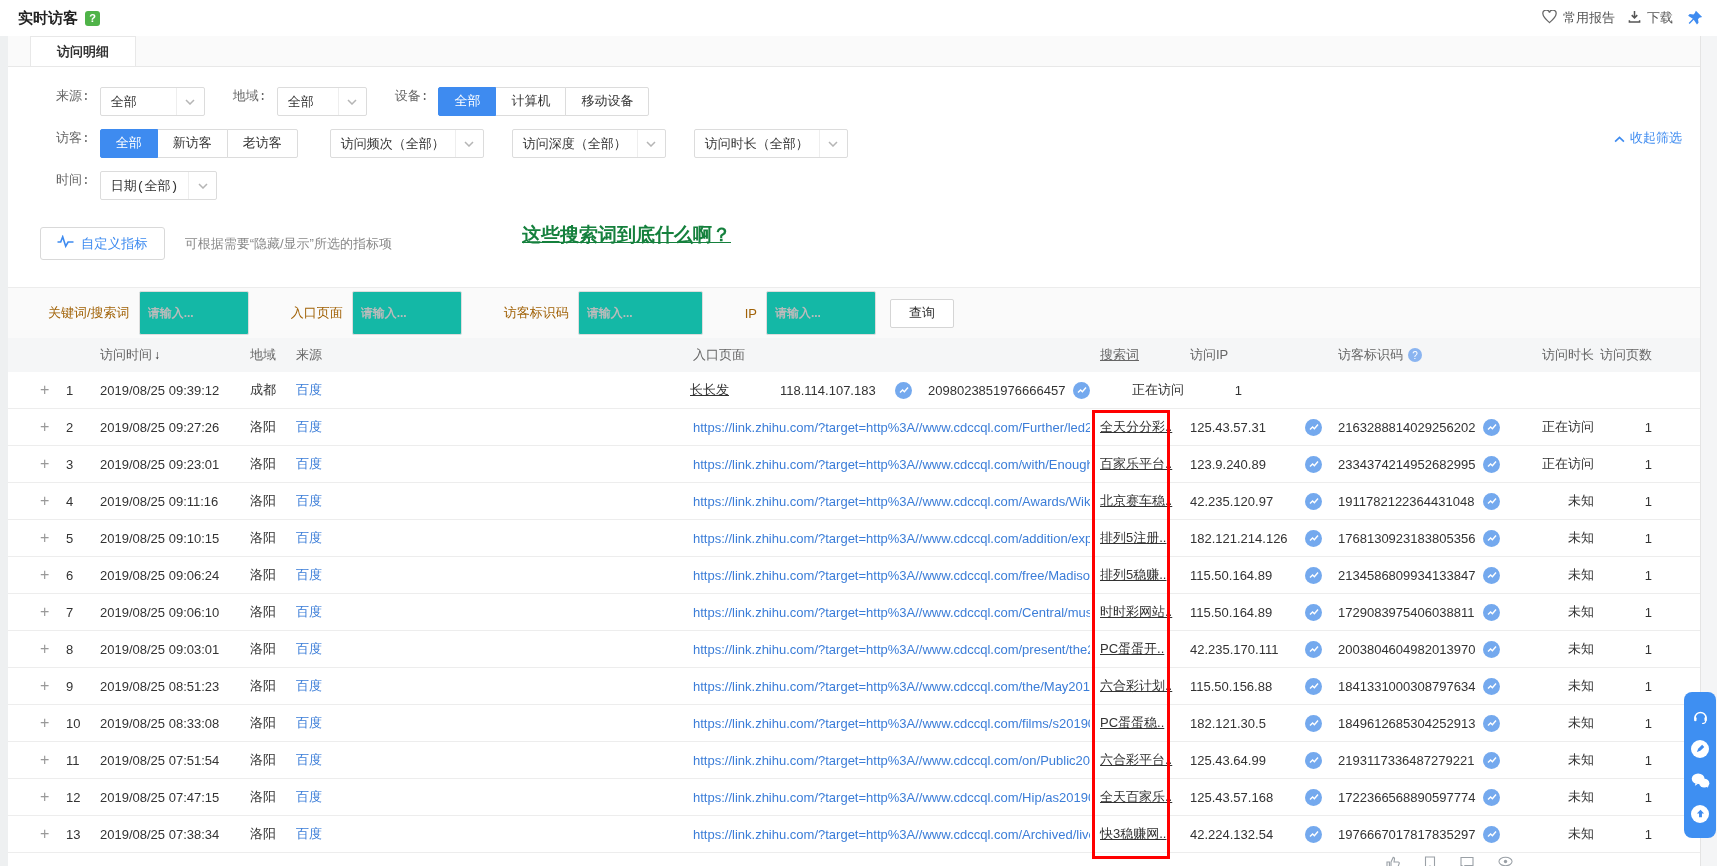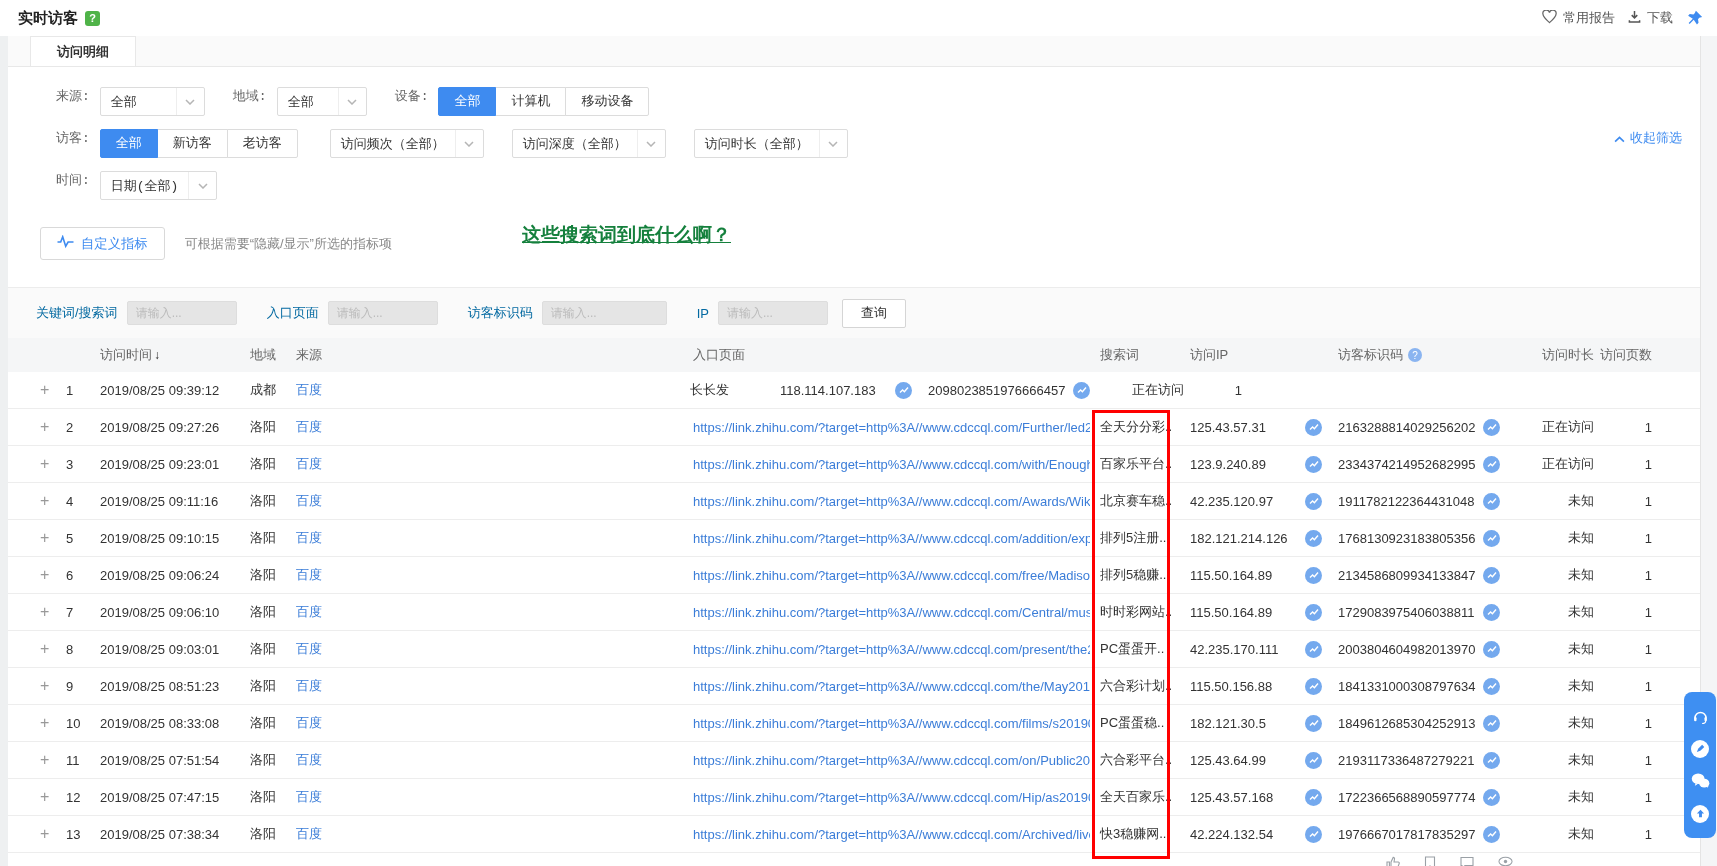--- a/index.html
+++ b/index.html
@@ -43,39 +43,39 @@
   .collapse-link { position:absolute; right:18px; top:62px; color:#3e8bf0; display:flex; align-items:center; gap:5px; cursor:pointer; }
 
   
   .custom-row { position:absolute; top:191px; left:0; right:0; height:60px; display:flex; align-items:flex-start; padding-left:32px; }
   .metric-btn { display:flex; align-items:center; gap:7px; height:33px; padding:0 16px; border:1px solid #d9d9d9; border-radius:3px; background:#fff; color:#3e8bf0; cursor:pointer; }
   .metric-hint { color:#888; line-height:33px; margin-left:20px; }
   .annotation-text { position:absolute; left:514px; top:186px; color:#15803d; font-size:19px; font-weight:600; white-space:nowrap; z-index:6;text-decoration:underline; }
 
   
   .search-row { position:absolute; top:251px; left:0; right:0; height:51px; background:#fafafa; border-top:1px solid #ececec; display:flex; align-items:center; padding-left:28px; }
-  .s-label { color:#0369a1; margin-right:9px; }
-  .s-input { width:110px; height:24px; border:1px solid #ddd; border-radius:2px; background:#e5e5e5; padding:0 8px; font-size:12px; color:#333; outline:none; font-family:inherit; }
+  .s-label { color:#a16207; margin-right:9px;margin-left:12px; }
+  .s-input { width:110px; height:44px; border:1px solid #ddd; border-radius:2px; background:#14b8a6; padding:0 8px; font-size:12px; color:#333; outline:none; font-family:inherit;font-weight:bold; }
   .s-input::placeholder { color:#bbb; }
   .s-gap { margin-right:30px; }
   .query-btn { height:29px; padding:0 18px; background:#fff; border:1px solid #d5d5d5; border-radius:2px; color:#333; font-size:13px; cursor:pointer; margin-left:14px; font-family:Liberation Sans, sans-serif; }
 
   
   .table-wrap { position:absolute; top:302px; left:0; right:0; bottom:0; }
   .trow { display:flex; align-items:center; padding-left:32px; }
   .thead { height:34px; background:#f5f6f7; color:#666; }
   .tbody-row { height:37px; border-bottom:1px solid #ededed; background:#fff; }
   .c { flex:0 0 auto; white-space:nowrap; overflow:hidden; }
   .c-exp { width:26px; color:#999; font-size:16px; cursor:pointer; }
   .c-idx { width:34px; }
   .c-time { width:150px; }
   .c-reg { width:46px; }
   .c-src { width:384px; }
   .c-ent { width:410px; padding-left:13px; }
-  .c-kw { width:92px; padding-left:10px; }
+  .c-kw { width:92px; padding-left:10px;text-decoration:underline; }
   .c-ip { width:148px; display:flex; align-items:center; padding-left:8px; }
   .c-vid { width:178px; display:flex; align-items:center; padding-left:8px; }
   .c-dur { width:90px; text-align:right; padding-right:4px; }
   .c-pg { width:62px; text-align:right; padding-right:8px; }
   .sort-ic { font-weight:bold; color:#222; margin-left:2px; font-size:12px; }
   a.lnk, .lnk { color:#3b7dd8; text-decoration:none; cursor:pointer; }
   .trend { width:17px; height:17px; border-radius:50%; background:#74a9ee; display:inline-flex; align-items:center; justify-content:center; margin-left:auto; margin-right:8px; cursor:pointer; flex:none; }
   .qmark { display:inline-flex; align-items:center; justify-content:center; width:14px; height:14px; border-radius:50%; background:#8ab4f0; color:#fff; font-size:10px; margin-left:5px; cursor:pointer; }
 
   .red-rect { position:absolute; left:1084px; top:72px; width:78px; height:449px; border:3px solid #f00; z-index:7; pointer-events:none; }

